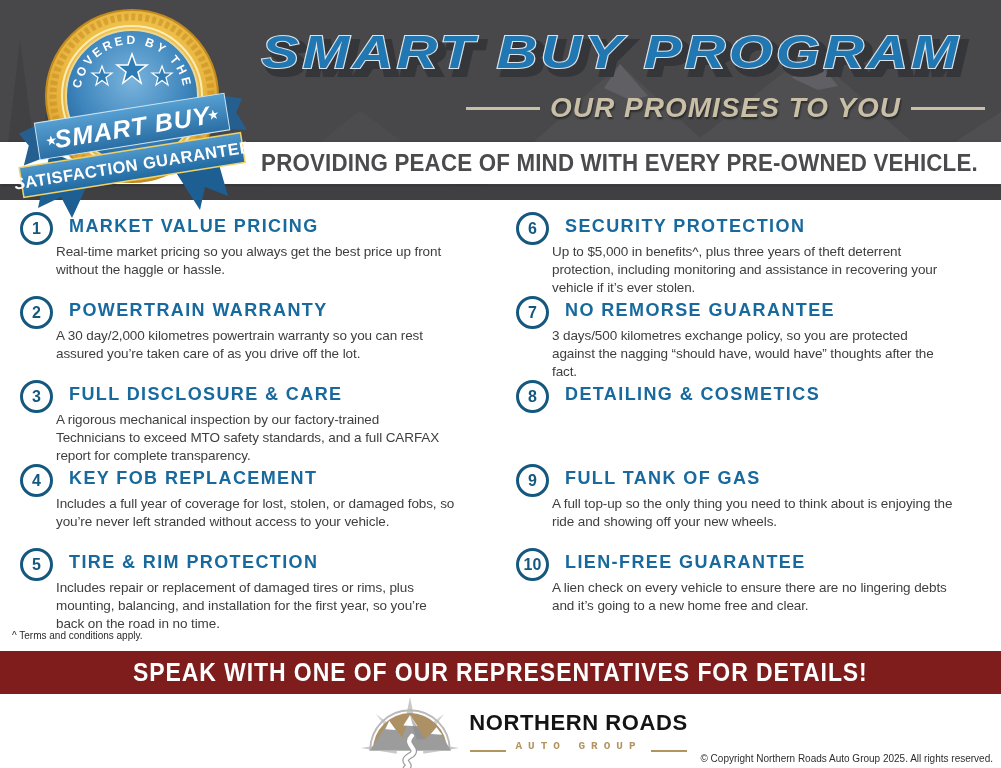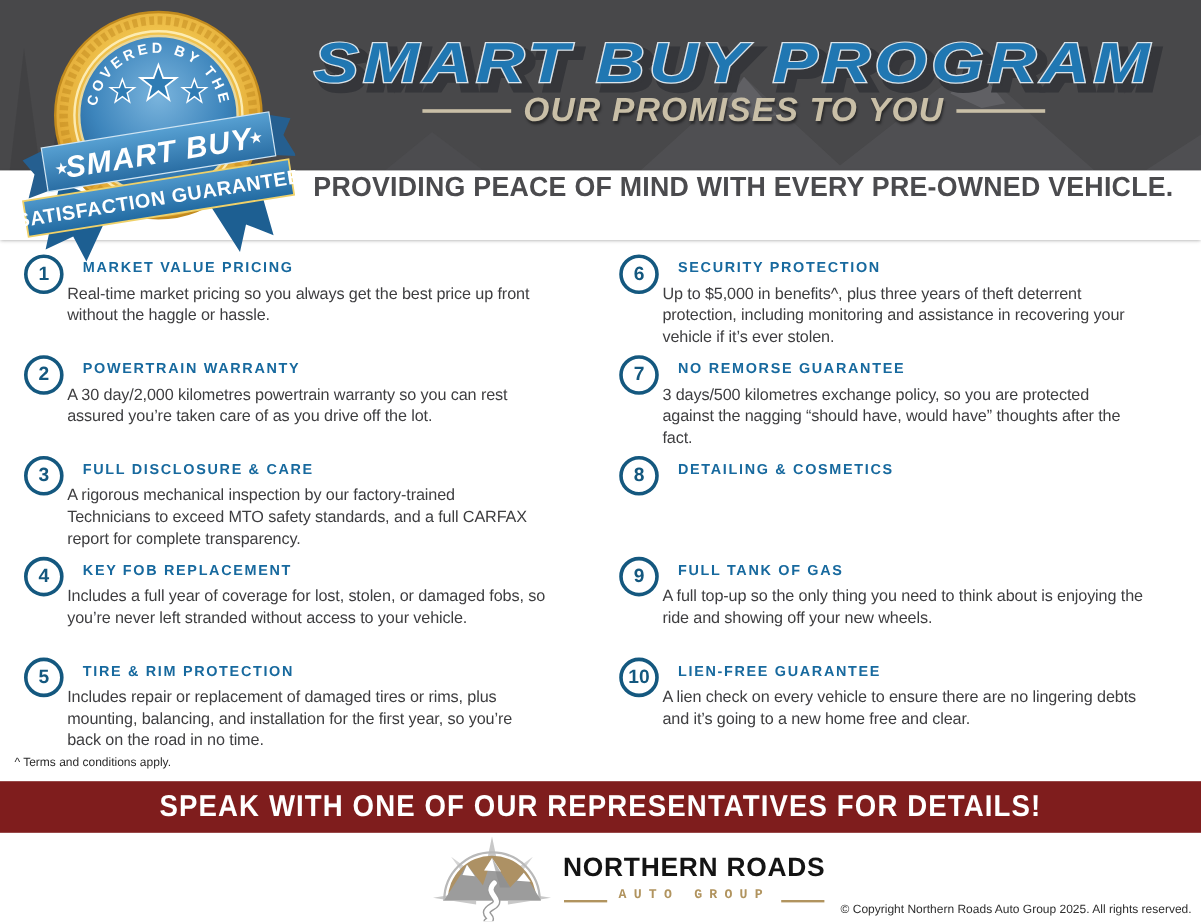--- a/index.html
+++ b/index.html
@@ -5,40 +5,40 @@
   * { margin:0; padding:0; box-sizing:border-box; }
   html,body { width:1001px; height:768px; overflow:hidden; background:#fff;
     font-family:"Liberation Sans", sans-serif; }
   .page { position:relative; width:1001px; height:768px; background:#fff; }
 
   
   .header { position:relative; width:100%; height:200px; background:#48484a; overflow:visible; }
   .header-bg { position:absolute; inset:0; }
   .badge-wrap { position:absolute; left:14px; top:4px; width:232px; height:216px; z-index:6; }
   .title-wrap { position:absolute; left:238px; right:16px; top:24px; height:60px; z-index:2; }
-  .tagline-row { position:absolute; left:238px; right:16px; top:72px; height:40px; z-index:2;
-    display:flex; align-items:center; justify-content:center; gap:10px; }
+  .tagline-row { position:absolute; left:238px; right:16px; top:88px; height:40px; z-index:2;
+    display:flex; align-items:center; justify-content:flex-end; gap:10px; }
   .tagline-line { width:74px; height:3px; background:#c9bfa7; }
   .tagline-text { color:#c9bfa7; font-size:28px; font-weight:bold; font-style:italic;
     letter-spacing:1px; text-shadow:1px 2px 2px rgba(0,0,0,.45); white-space:nowrap; }
-  .band { position:absolute; left:0; right:0; top:142px; height:58px; background:#ffffff; z-index:3;
-    display:flex; align-items:flex-start; justify-content:center; padding-left:238px;
+  .band { position:absolute; left:0; right:0; top:142px; height:42px; background:#ffffff; z-index:3;
+    display:flex; align-items:center; justify-content:center; padding-left:238px;
     box-shadow:0 1px 3px rgba(0,0,0,.35); }
   .band-text { color:#4b4b4e; font-size:23px; font-weight:bold; letter-spacing:.2px;
     transform:scaleX(.97); white-space:nowrap; }
 
   
   .content { position:absolute; left:0; top:200px; right:0; padding:16px 8px 0 20px;
     display:grid; grid-template-columns:484px 1fr; column-gap:12px; }
   .item { position:relative; padding-left:36px; height:84px; }
   .num-circle { position:absolute; left:0; top:-4px; width:33px; height:33px;
     border:3px solid #14587f; border-radius:50%; background:#fff;
     display:flex; align-items:center; justify-content:center;
     font-size:16px; font-weight:bold; color:#14587f; }
-  .item-title { color:#17699e; font-size:12px; font-weight:bold; letter-spacing:1.4px;
+  .item-title { color:#17699e; font-size:18px; font-weight:bold; letter-spacing:1.4px;
     padding-left:13px; white-space:nowrap; }
   .item-body { margin-top:6px; font-size:13.5px; line-height:1.32; color:#3e3e40;
     white-space:pre-line; letter-spacing:-.1px; }
   .footnote { position:absolute; left:12px; top:630px; font-size:10px; color:#2a2a2a; }
 
   
   .footer { position:absolute; left:0; top:651px; width:100%; height:117px; background:#fff; }
   .cta-bar { height:43px; background:#7f1d1d; display:flex; align-items:center; justify-content:center; }
   .cta-text { color:#ffffff; font-size:25px; font-weight:bold; letter-spacing:1px;
     transform:scaleX(.92); white-space:nowrap; }

